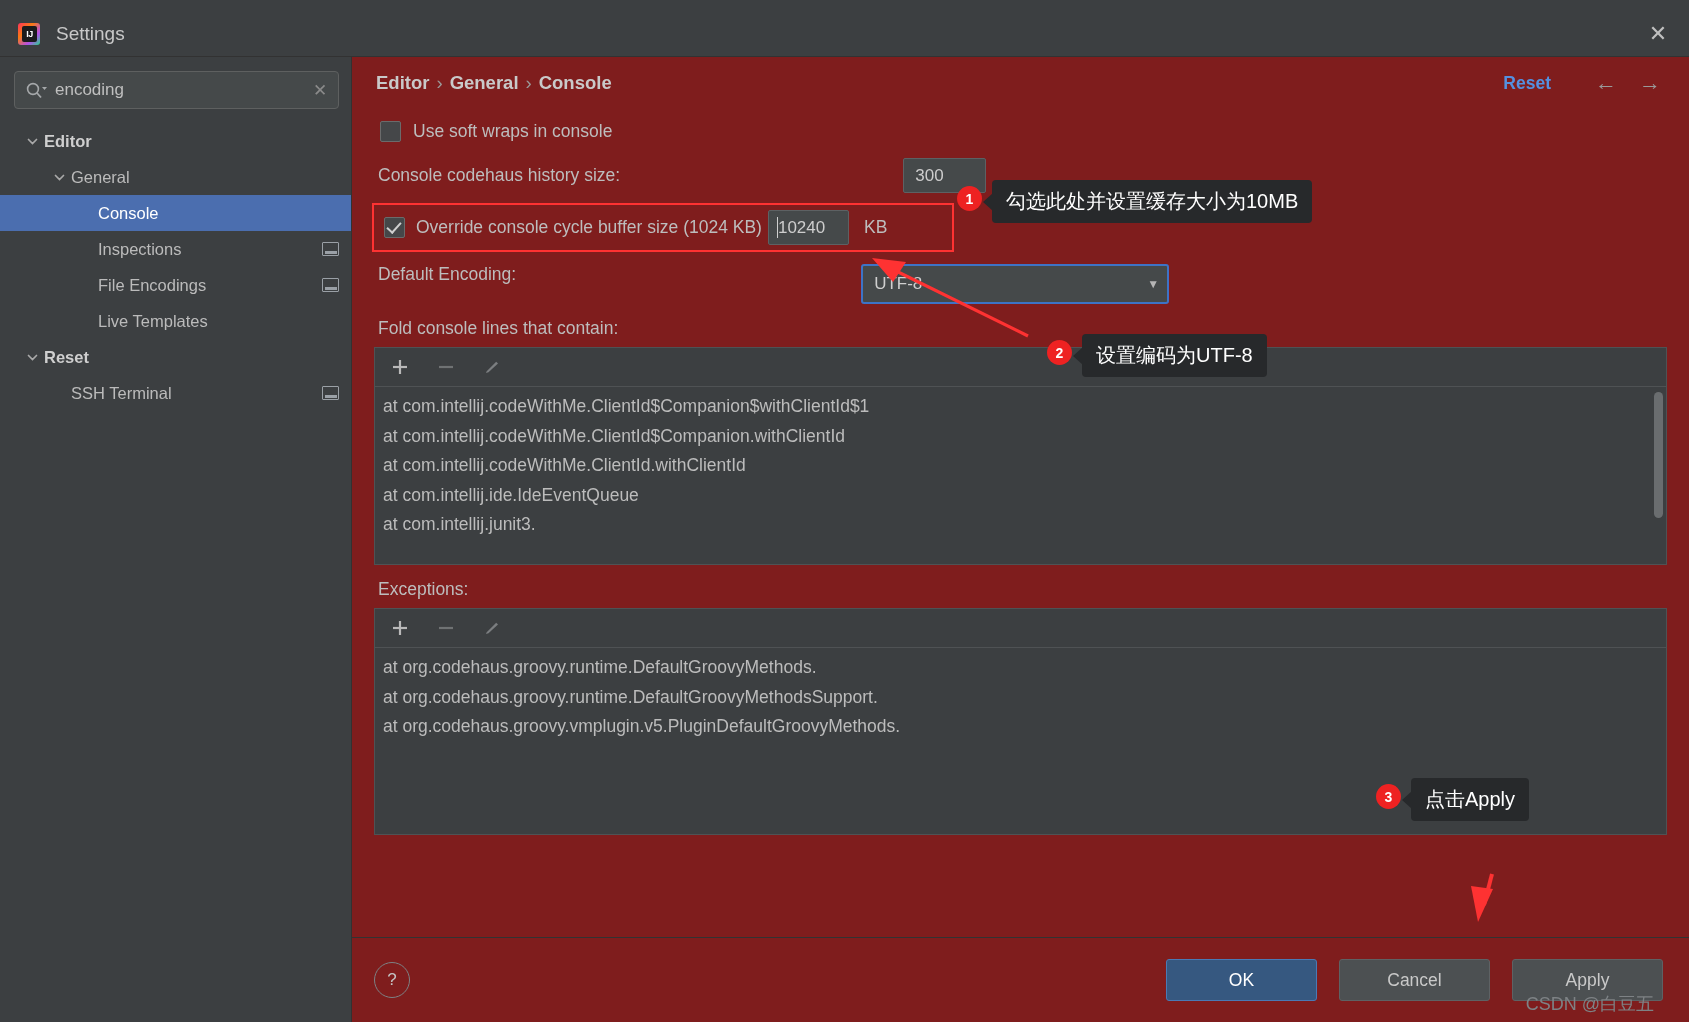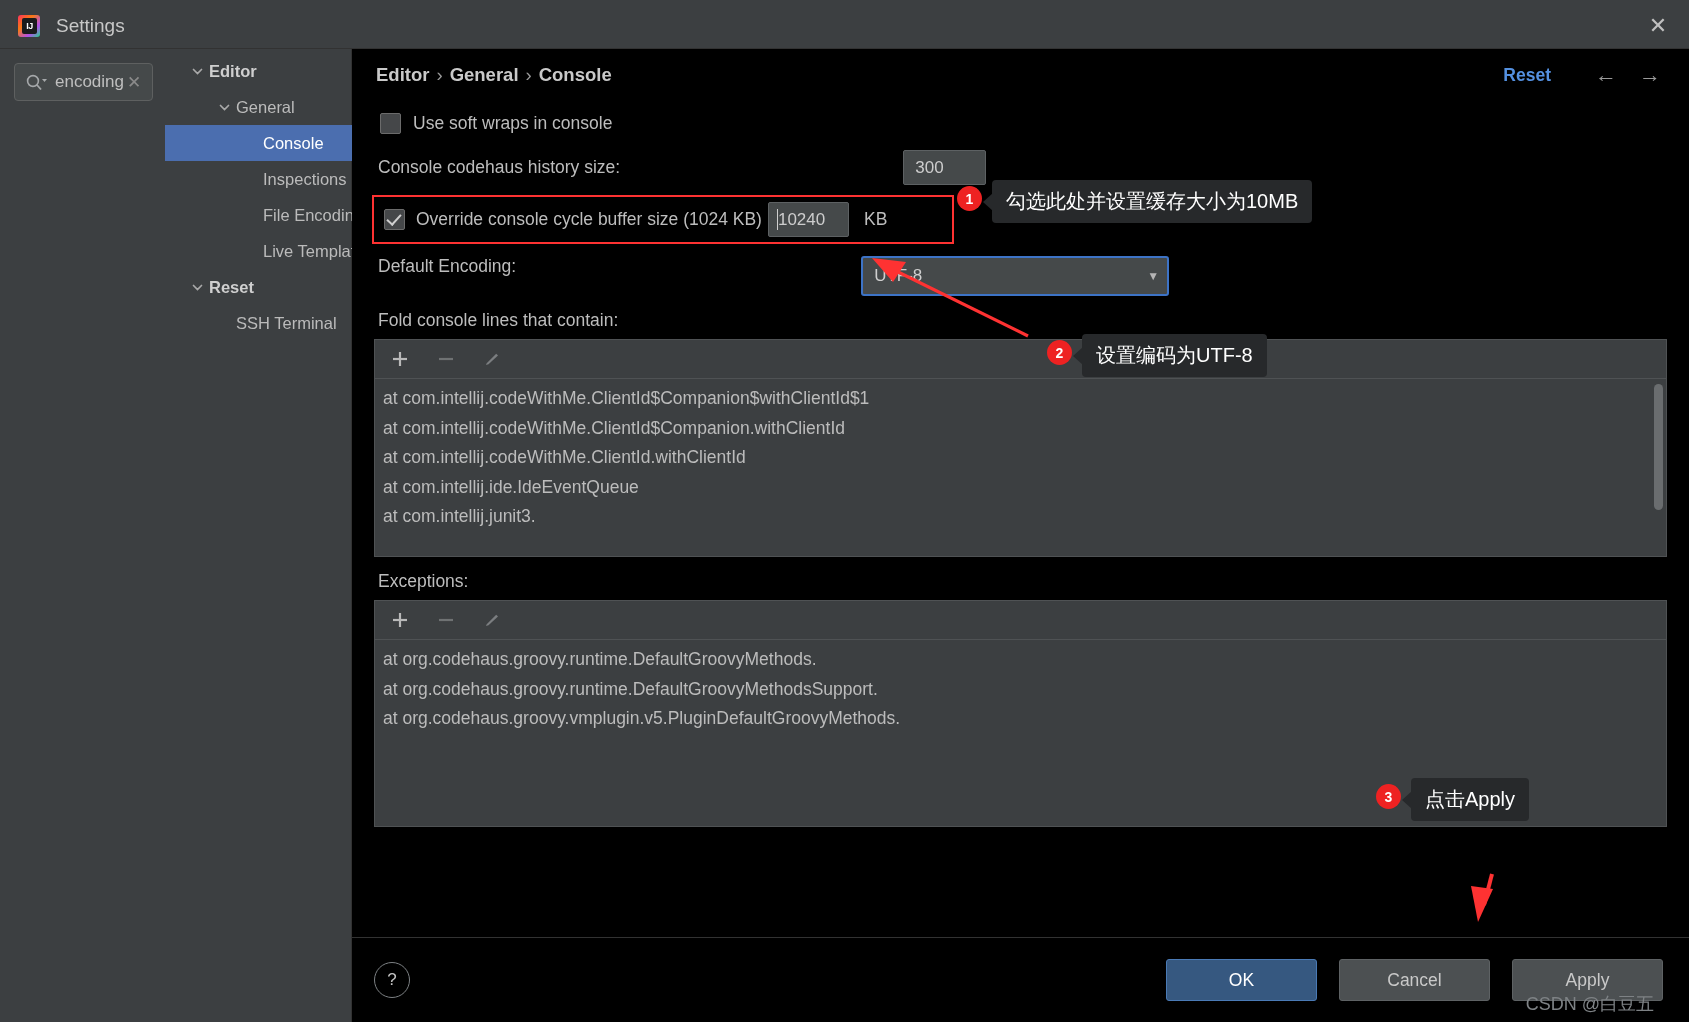--- a/index.html
+++ b/index.html
@@ -17,21 +17,21 @@
     position: absolute; inset: 0;
     background: #3c3f41;
     display: flex; flex-direction: column;
   }
 
   
   .titlebar {
     height: 44px; min-height: 44px;
     background: #3c3f41;
     display: flex; align-items: center;
-    padding: 4px 14px 0 16px;
+    padding: 12px 14px 0 16px;
     border-bottom: 1px solid #323232;
   }
   .ij-logo {
     width: 26px; height: 26px;
     position: relative; margin-right: 14px;
     flex: 0 0 auto;
   }
   .ij-logo .sq {
     position: absolute; width: 22px; height: 22px;
     left: 2px; top: 2px;
@@ -58,21 +58,21 @@
     cursor: pointer;
   }
 
   
   .body-split { flex: 1; display: flex; min-height: 0; }
 
   
   .sidebar {
     width: 351px; min-width: 351px;
     background: #3c3f41;
-    display: flex; flex-direction: row;
+    display: flex; flex-direction: column;
     border-right: 1px solid #323232;
     position: relative;
   }
   .search-wrap { padding: 14px 12px 10px 14px; }
   .search-box {
     height: 36px;
     background: #45494a;
     border: 1px solid #5e6060;
     border-radius: 4px;
     display: flex; align-items: center;
@@ -114,21 +114,21 @@
   }
   .modified-badge::after {
     content: ""; position: absolute; left: 1.5px; right: 1.5px;
     bottom: 1.5px; height: 3px; background: #9aa0a6;
   }
 
   
   .content {
     flex: 1; min-width: 0;
     display: flex; flex-direction: column;
-    background: #000000;
+    background: #7f1d1d;
     position: relative;
   }
   .crumb-row {
     height: 52px; min-height: 52px;
     display: flex; align-items: center;
     padding: 0 24px 0 24px;
   }
   .crumbs { font-size: 18.5px; font-weight: bold; color: #c9c9c9; }
   .crumbs .sep { color: #9b9b9b; font-weight: normal; padding: 0 7px; }
   .crumb-spacer { flex: 1; }

